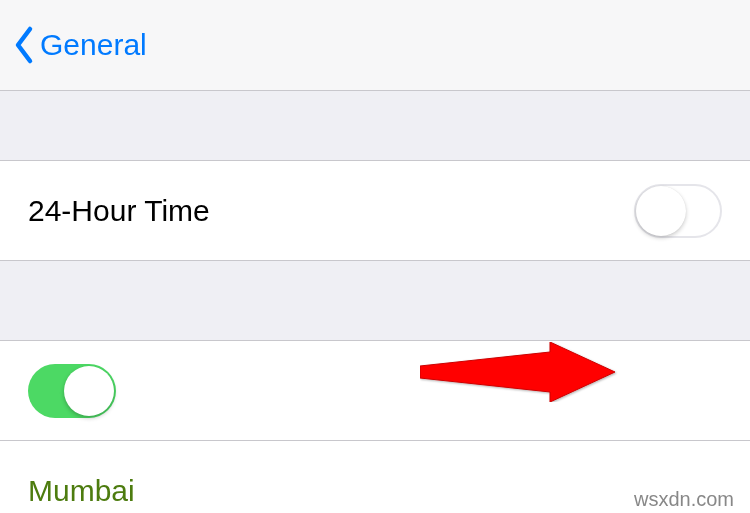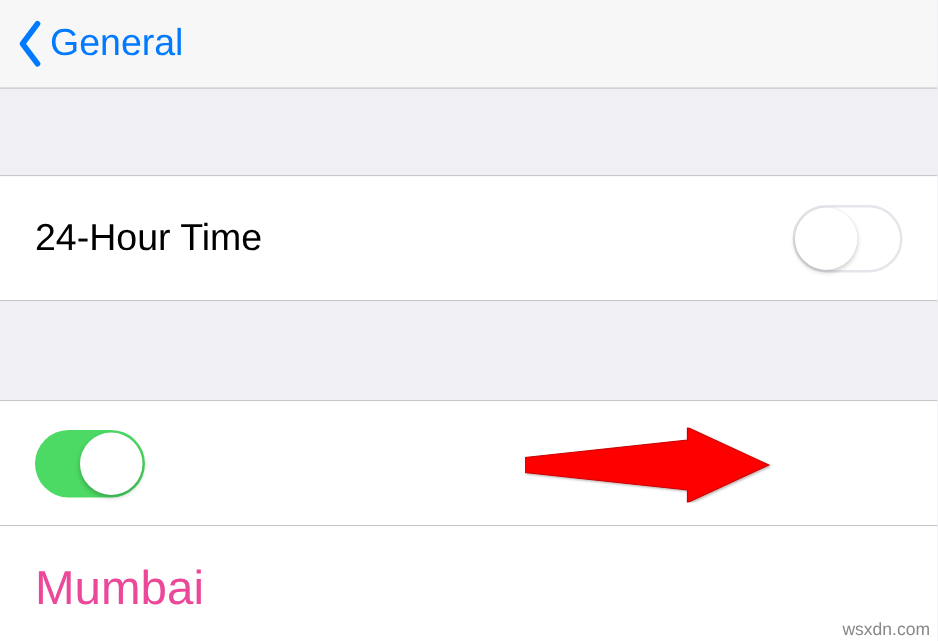--- a/index.html
+++ b/index.html
@@ -10,21 +10,21 @@
     body {
       font-family: -apple-system, BlinkMacSystemFont, "Helvetica Neue", Arial, sans-serif;
       background: #efeff4;
       width: 750px;
       height: 513px;
       overflow: hidden;
       position: relative;
     }
     .navbar {
       background: #f7f7f8;
-      height: 71px;
+      height: 91px;
       border-bottom: 1px solid #c8c7cc;
       display: flex;
       align-items: center;
       position: relative;
     }
     .back-button {
       display: flex;
       align-items: center;
       color: #007aff;
       font-size: 30px;
@@ -65,22 +65,22 @@
       justify-content: space-between;
       padding: 0 28px;
       border-bottom: 1px solid #c8c7cc;
     }
     .cell-label {
       font-size: 30px;
       color: #000;
       font-weight: 400;
     }
     .cell-value {
-      font-size: 38px;
-      color: #ec4899;
+      font-size: 30px;
+      color: #4d7c0f;
       font-weight: 400;
     }
     .spacer-mid {
       height: 80px;
       background: #efeff4;
       border-bottom: 1px solid #c8c7cc;
     }
     .toggle {
       width: 88px;
       height: 54px;
@@ -116,23 +116,23 @@
       box-shadow: 0 2px 4px rgba(0,0,0,0.25);
     }
     .arrow-annotation {
       position: absolute;
       left: 420px;
       top: 342px;
       pointer-events: none;
     }
     .watermark {
       position: absolute;
-      right: 6px;
+      right: 16px;
       bottom: 2px;
-      font-size: 14px;
+      font-size: 20px;
       color: #888;
       font-family: Arial, sans-serif;
     }
     .cell-last {
       border-bottom: none;
     }
   </style>
 </head>
 <body>
 

